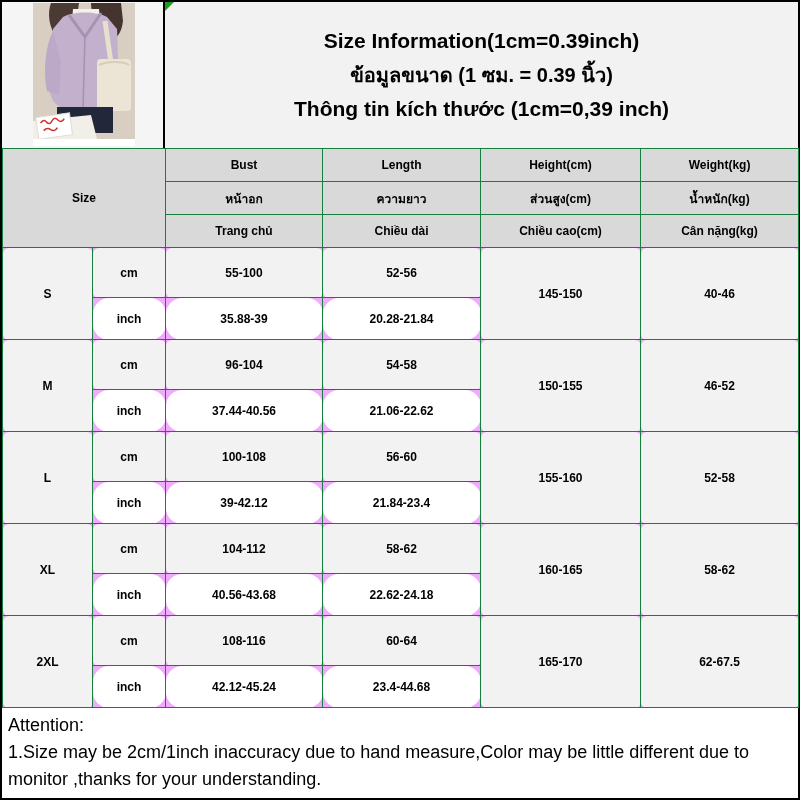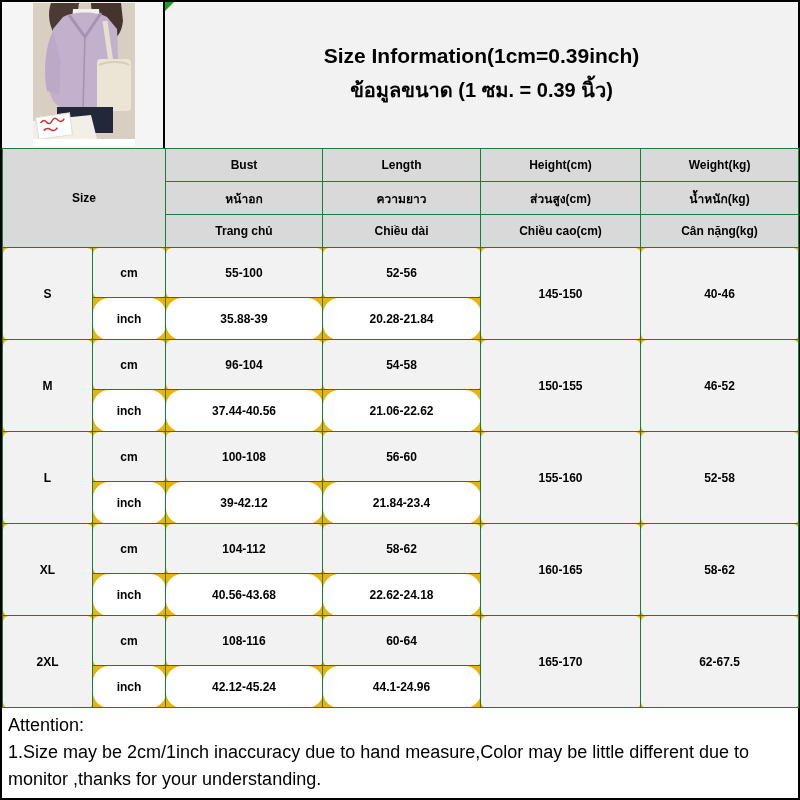--- a/index.html
+++ b/index.html
@@ -1,21 +1,21 @@
 <!DOCTYPE html>
 <html><head>
 <meta charset="utf-8">
 <style>
   * { margin:0; padding:0; box-sizing:border-box; }
   html,body { width:800px; height:800px; background:#ffffff; }
   body { font-family:"Liberation Sans","DejaVu Sans",sans-serif; color:#000; }
 
   .canvas{
     position:relative; width:800px; height:800px;
-    border:2px solid #000; background:#eab308;
+    border:2px solid #000; background:#f0abfc;
     display:flex; flex-direction:column;
   }
 
   
   .top-band{ display:flex; height:146px; flex:0 0 146px; }
   .photo-cell{
     width:163px; flex:0 0 163px; background:#f5f5f5;
     border-right:2px solid #000; position:relative;
   }
   .photo-cell svg{ position:absolute; left:31px; top:1px; }
@@ -97,20 +97,21 @@
           <path d="M10 126 q4 -3 7 0 q4 3 7 -1" stroke="#c33" stroke-width="1.5" fill="none"></path>
         </g>
 
         <rect x="0" y="136" width="102" height="7" fill="#ffffff"></rect>
       </svg>
     </div>
     <div class="title-cell">
       <div class="corner-flag"></div>
       <div class="title-en">Size Information(1cm=0.39inch)</div>
       <div class="title-th">ข้อมูลขนาด (1 ซม. = 0.39 นิ้ว)</div>
+      <div class="title-vi">Thông tin kích thước (1cm=0,39 inch)</div>
     </div>
   </div>
 
   <table class="size-table">
     <colgroup>
       <col style="width:90px">
         <col style="width:73px">
       <col style="width:157px">
         <col style="width:158px">
       <col style="width:160px">
@@ -198,21 +199,21 @@
         <td class="size-letter" rowspan="2">2XL</td>
         <td class="unit-cm">cm</td>
         <td>108-116</td>
         <td>60-64</td>
         <td class="span-cell" rowspan="2">165-170</td>
         <td class="span-cell" rowspan="2">62-67.5</td>
       </tr>
       <tr class="inch-row">
         <td class="unit-inch">inch</td>
         <td>42.12-45.24</td>
-        <td>44.1-24.96</td>
+        <td>23.4-44.68</td>
       </tr>
     </tbody>
   </table>
 
   <div class="attention">
     <p>Attention:</p>
     <p>1.Size may be 2cm/1inch inaccuracy due to hand measure,Color may be little different due to monitor ,thanks for your understanding.</p>
   </div>
 
 </div>

